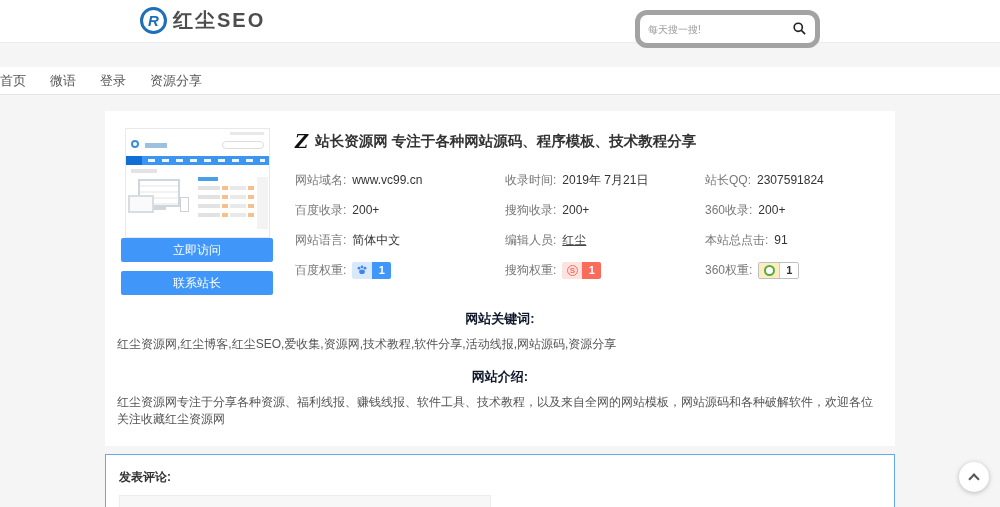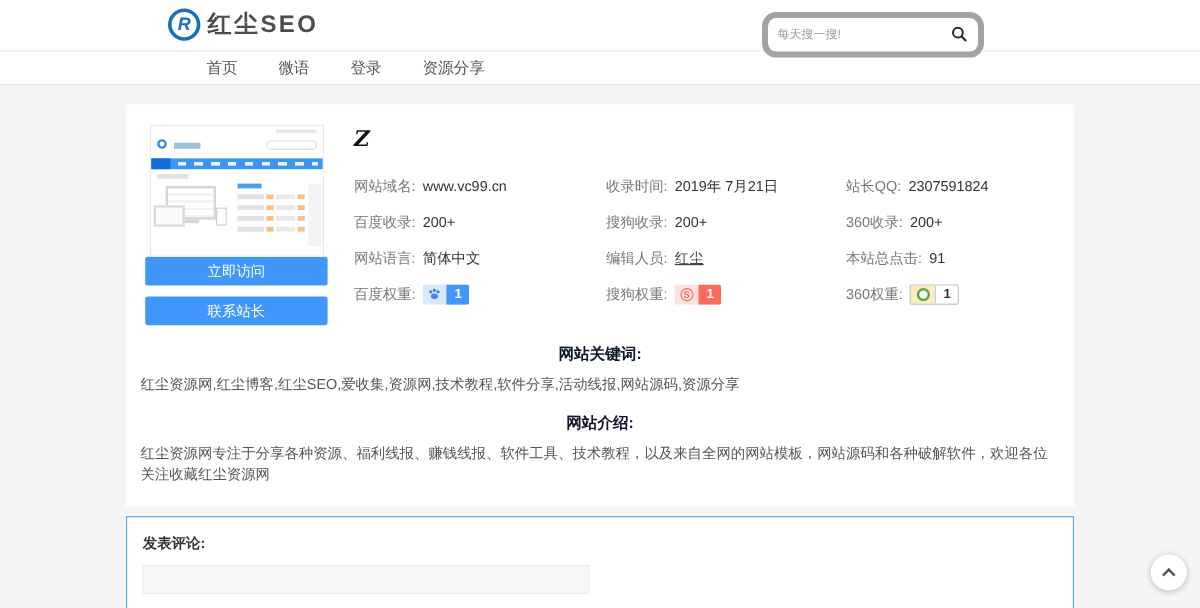--- a/index.html
+++ b/index.html
@@ -16,21 +16,21 @@
     display:flex; align-items:center; justify-content:center; }
   .logo-text { margin-left:6px; font-size:20px; font-weight:800; color:#4d4d4d; letter-spacing:2px; }
   .search-pill { position:absolute; right:180px; top:10px; width:185px; height:38px;
     border:5px solid #a3a3a3; border-radius:12px; background:#fff;
     display:flex; align-items:center; padding:0 8px; }
   .search-pill input { flex:1; border:none; outline:none; font-size:10px; color:#555; background:transparent; }
   .search-pill input::placeholder { color:#9a9a9a; }
   .search-btn { width:16px; height:16px; border:none; background:transparent; cursor:pointer; padding:0; }
   
   .nav { height:28px; background:#fff; border-bottom:1px solid #e3e3e3;
-    display:flex; align-items:center; padding-left:172px; gap:34px; }
+    display:flex; align-items:center; gap:24px;margin-top:24px; }
   .nav-item { font-size:13px; color:#555; cursor:pointer; }
   
   .card { width:790px; margin:16px auto 0; background:#fff; padding:17px 12px 18px; }
   .top { display:flex; }
   .left-col { width:156px; flex-shrink:0; }
   .thumb { width:145px; height:110px; margin-left:8px; border:1px solid #e9e9e9; background:#fff; position:relative; overflow:hidden; }
   .t-top { position:absolute; top:3px; right:5px; width:34px; height:3px; background:#e8e8e8; }
   .t-logo { position:absolute; top:11px; left:5px; width:8px; height:8px; border:2px solid #3a8fd8; border-radius:50%; }
   .t-logo-bar { position:absolute; top:14px; left:19px; width:22px; height:5px; background:#9cc0de; }
   .t-search { position:absolute; top:12px; right:5px; width:42px; height:8px; border:1px solid #ddd; border-radius:4px; }
@@ -171,20 +171,21 @@
         </div>
         <div class="t-side"></div>
       </div>
       <button class="btn btn-visit">立即访问</button>
       <button class="btn btn-contact">联系站长</button>
     </div>
 
     <div class="right-col">
       <div class="title-row">
         <span class="title-icon">Z</span>
+        <span class="page-title">站长资源网 专注于各种网站源码、程序模板、技术教程分享</span>
       </div>
 
       <div class="info-grid">
 
         <div class="cell">
             <span class="lbl">网站域名:</span>
             <span class="val">www.vc99.cn</span>
           </div>
         <div class="cell">
             <span class="lbl">收录时间:</span>

